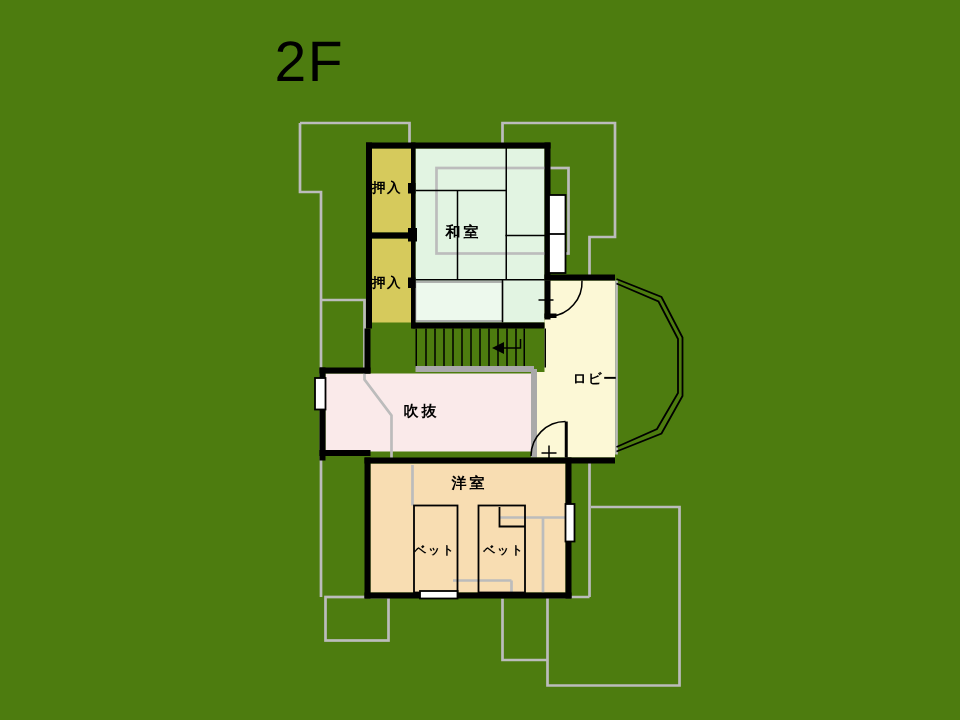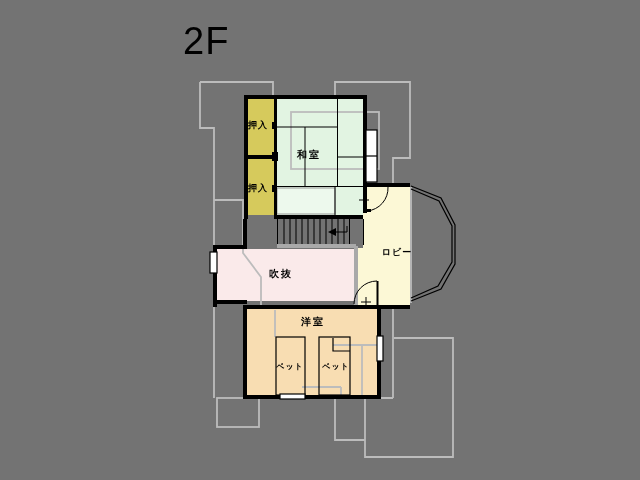--- a/index.html
+++ b/index.html
@@ -1,17 +1,17 @@
 <!DOCTYPE html>
 <html><head>
 <meta charset="utf-8">
 <style>
   html,body{margin:0;padding:0;background:#ffffff;}
   .canvas{
-    position:relative;width:640px;height:480px;background:#737373;overflow:hidden;
+    position:relative;width:640px;height:480px;background:#4d7c0f;overflow:hidden;
     font-family:"Liberation Sans","DejaVu Sans",sans-serif;
   }
   svg text{font-family:"Liberation Sans","DejaVu Sans",sans-serif;fill:#000;}
   .room-label{font-size:10px;font-weight:bold;letter-spacing:2px;}
   .small-label{font-size:9px;font-weight:bold;letter-spacing:1px;}
   .floor-title{font-size:38px;font-weight:500;letter-spacing:1px;}
 </style>
 </head>
 <body>
 

